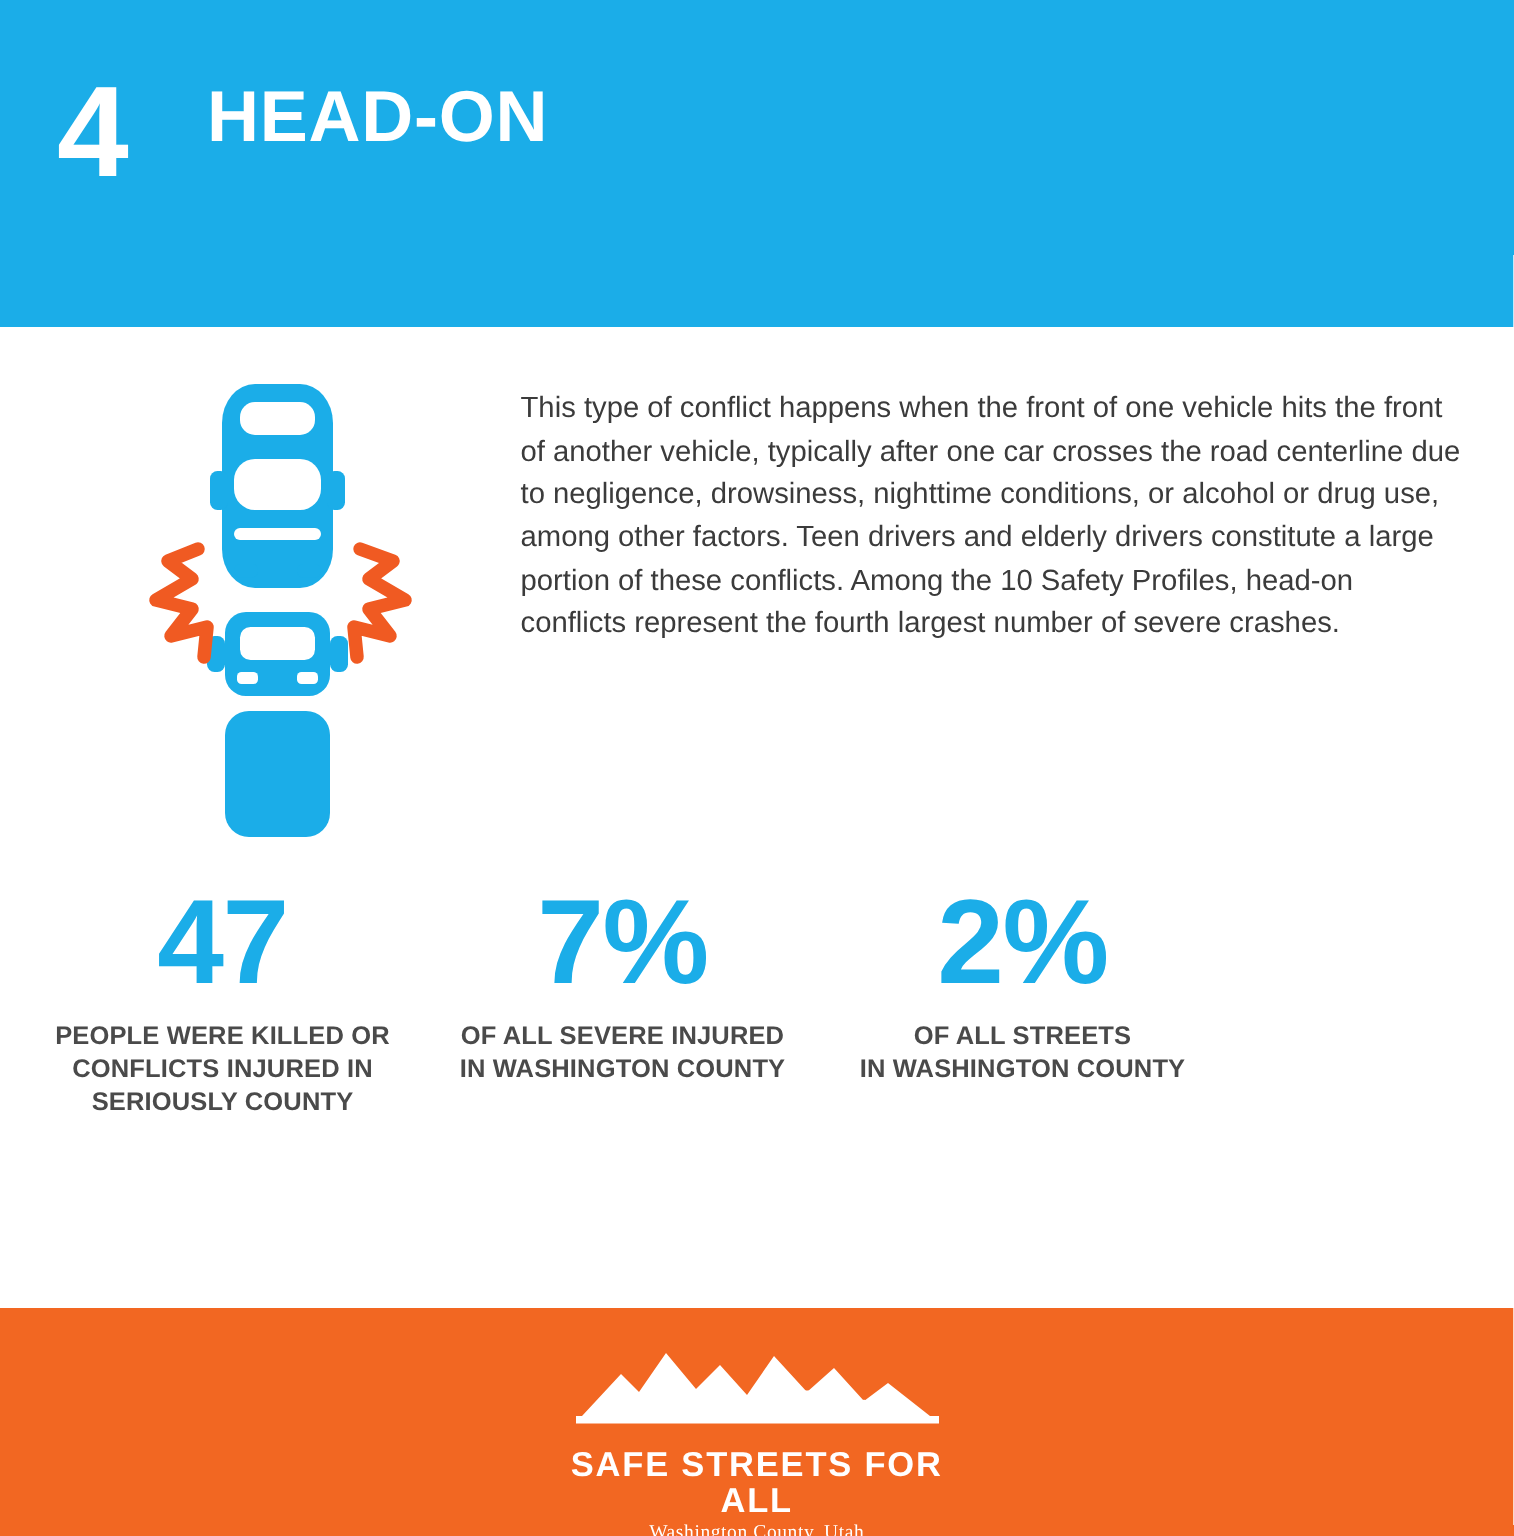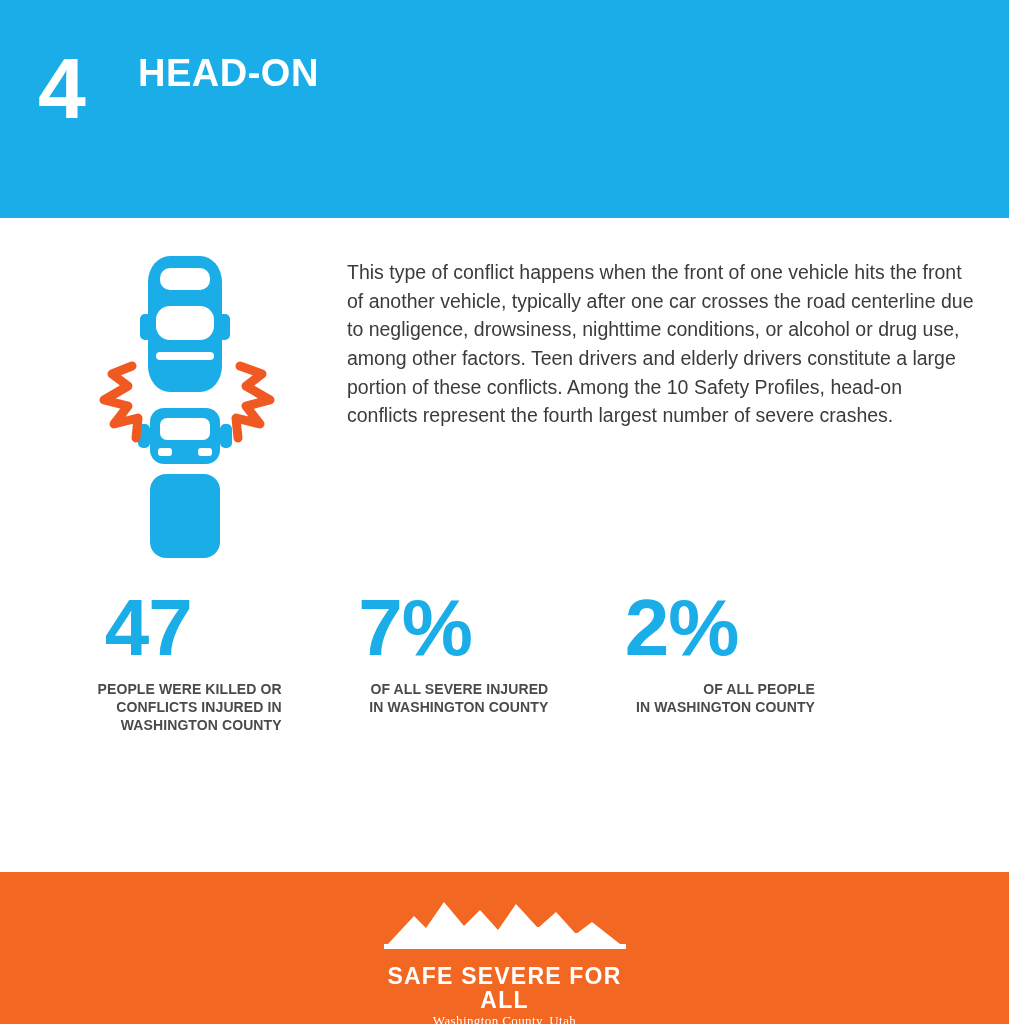--- a/index.html
+++ b/index.html
@@ -34,21 +34,21 @@
   .section-number {
     color: #ffffff;
     font-size: 86px;
     font-weight: bold;
     line-height: 0.95;
     letter-spacing: -1px;
     width: 100px;
   }
   .section-title {
     color: #ffffff;
-    font-size: 38px;
+    font-size: 48px;
     font-weight: bold;
     line-height: 1.12;
     letter-spacing: 0.5px;
     text-transform: uppercase;
     padding-top: 4px;
   }
 
   
   .body-area {
     position: absolute;
@@ -91,25 +91,24 @@
   .stat-value {
     color: #1BADE8;
     font-size: 80px;
     font-weight: bold;
     line-height: 1;
     letter-spacing: -1px;
   }
   .stat-label {
     margin-top: 12px;
     color: #4a4a4a;
-    font-size: 14px;
+    font-size: 17px;
     font-weight: bold;
     line-height: 1.3;
     letter-spacing: 0.1px;
-    text-align: right;
   }
   .stat-label span { display: block; }
 
   
   .footer {
     position: absolute;
     left: 0; top: 872px;
     width: 1009px;
     height: 152px;
     background: #F26722;
@@ -196,36 +195,36 @@
 
     <p class="description">This type of conflict happens when the front of one vehicle hits the front of another vehicle, typically after one car crosses the road centerline due to negligence, drowsiness, nighttime conditions, or alcohol or drug use, among other factors. Teen drivers and elderly drivers constitute a large portion of these conflicts. Among the 10 Safety Profiles, head-on conflicts represent the fourth largest number of severe crashes.</p>
 
     <div class="stats">
 
       <div class="stat">
         <div class="stat-value">47</div>
         <div class="stat-label">
           <span>PEOPLE WERE KILLED OR</span>
           <span>CONFLICTS INJURED IN</span>
-          <span>WASHINGTON COUNTY</span>
+          <span>SERIOUSLY COUNTY</span>
         </div>
       </div>
 
       <div class="stat">
         <div class="stat-value">7%</div>
         <div class="stat-label">
           <span>OF ALL SEVERE INJURED</span>
           <span>IN WASHINGTON COUNTY</span>
         </div>
       </div>
 
       <div class="stat">
         <div class="stat-value">2%</div>
         <div class="stat-label">
-          <span>OF ALL PEOPLE</span>
+          <span>OF ALL STREETS</span>
           <span>IN WASHINGTON COUNTY</span>
         </div>
       </div>
 
     </div>
   </div>
 
   <div class="footer">
     <div class="footer-logo">
       <svg class="logo-art" width="250" height="68" viewBox="0 0 250 68" xmlns="http://www.w3.org/2000/svg">
@@ -251,18 +250,18 @@
 
           <rect x="146" y="33" width="22" height="13" rx="2"></rect>
           <circle cx="151" cy="48" r="2.3"></circle>
           <circle cx="163" cy="48" r="2.3"></circle>
 
           <circle cx="182" cy="44" r="4" fill="none" stroke="#ffffff" stroke-width="1.8"></circle>
           <circle cx="196" cy="44" r="4" fill="none" stroke="#ffffff" stroke-width="1.8"></circle>
           <path d="M182 44 L189 37 L196 44" stroke="#ffffff" stroke-width="1.6" fill="none"></path>
         </g>
       </svg>
-      <div class="logo-title">SAFE SEVERE FOR ALL</div>
+      <div class="logo-title">SAFE STREETS FOR ALL</div>
       <div class="logo-sub">Washington County, Utah</div>
     </div>
   </div>
 
 </div>
 
 </body></html>

